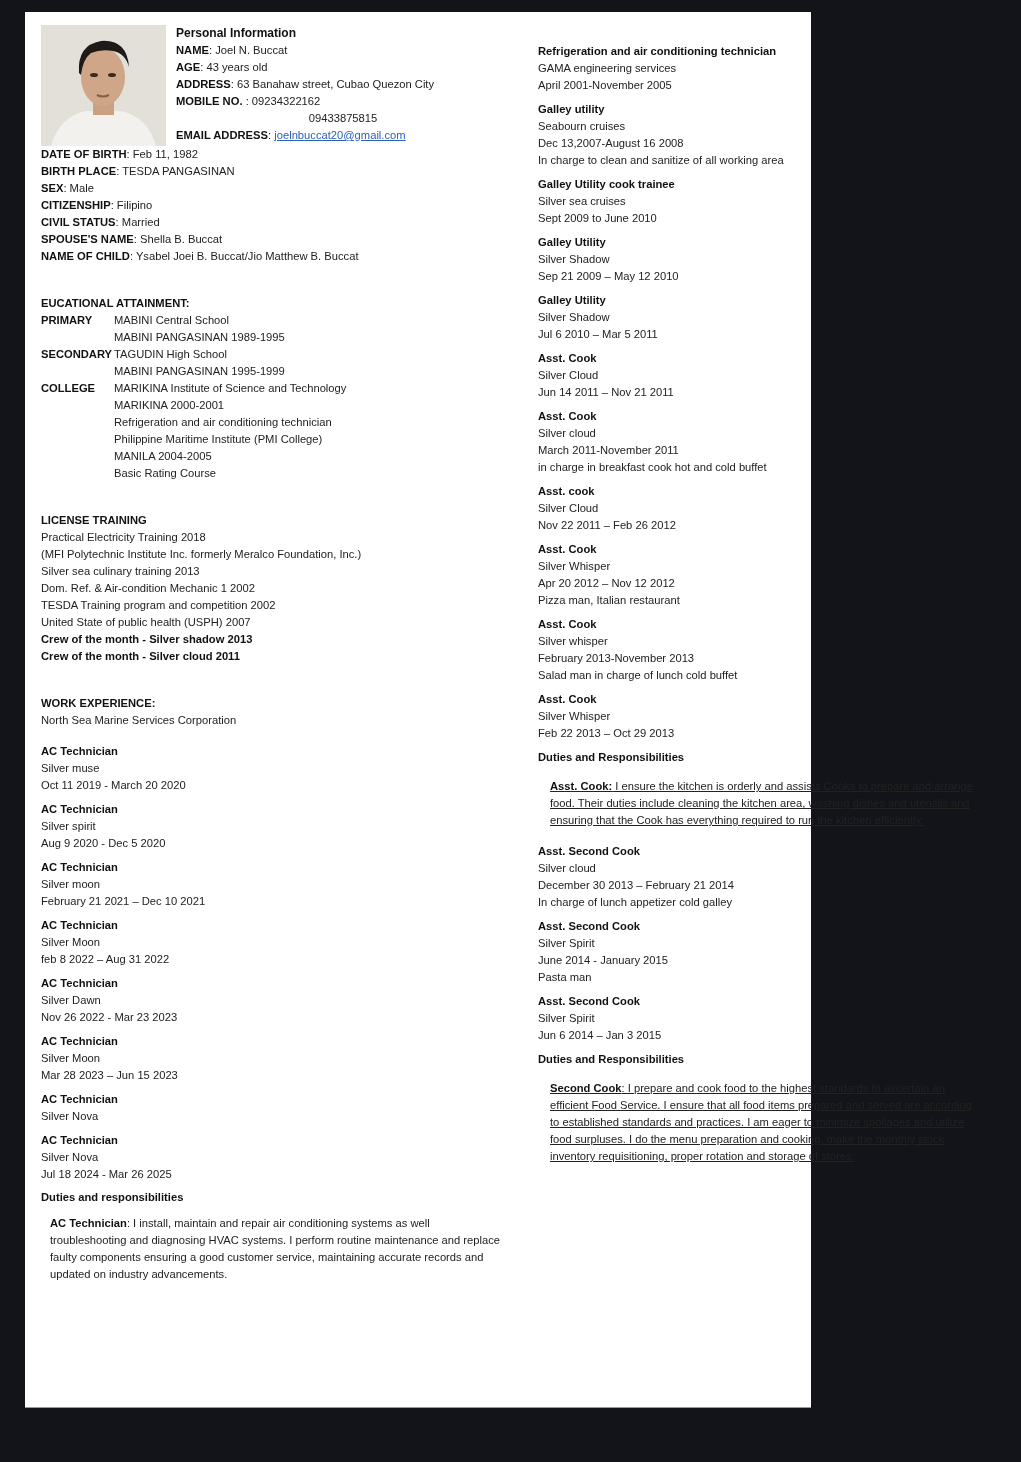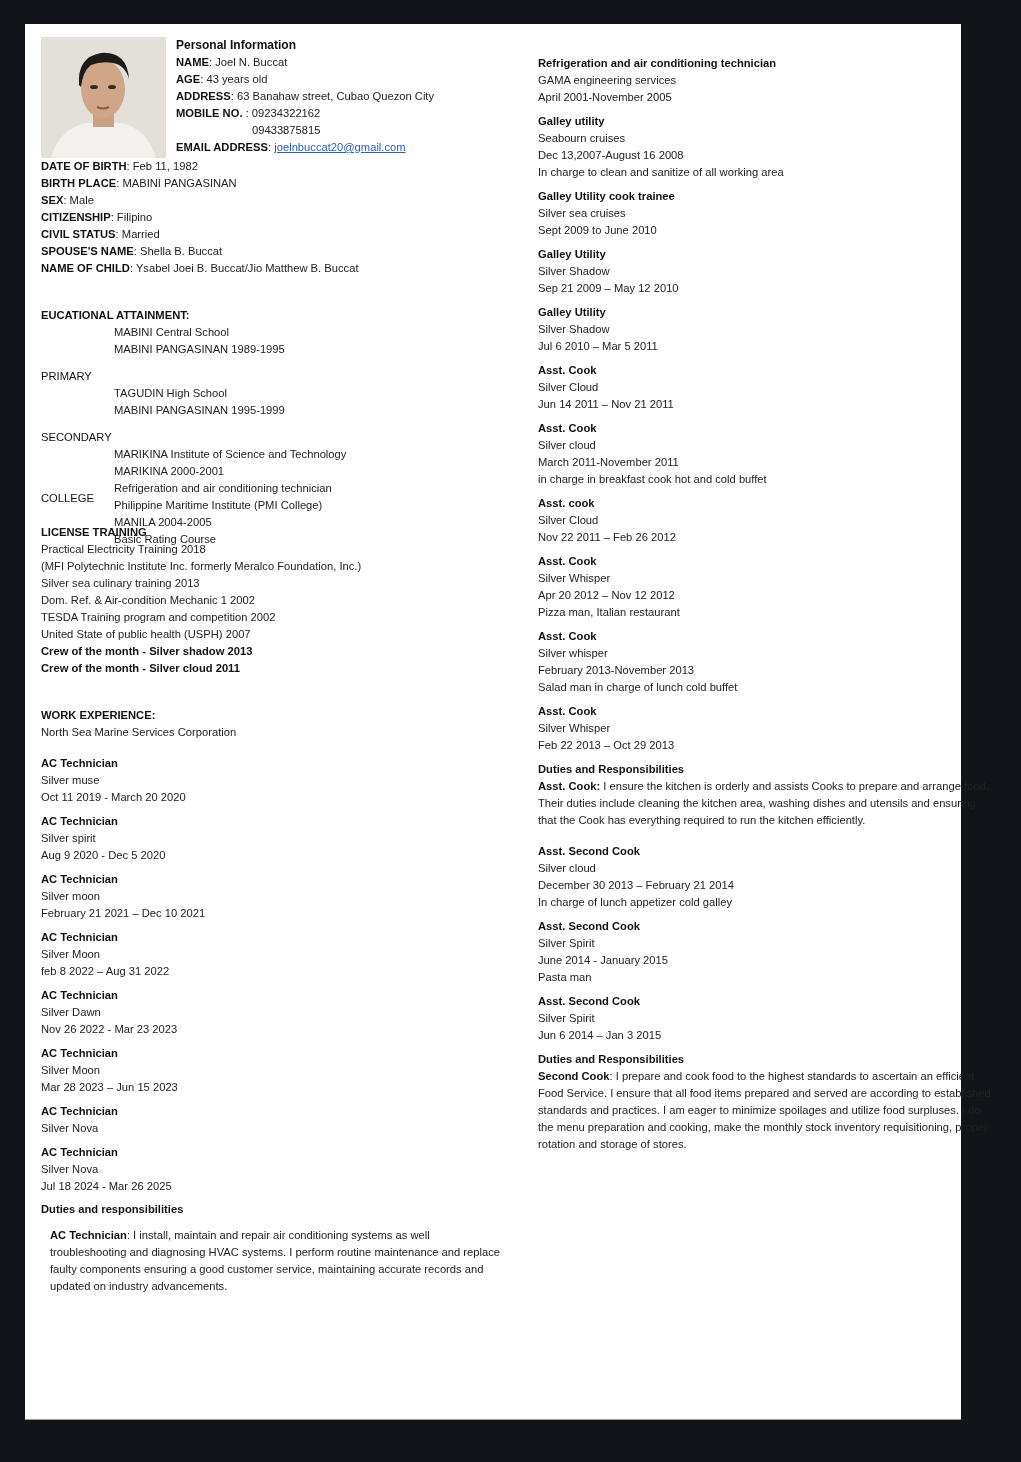--- a/index.html
+++ b/index.html
@@ -6,22 +6,22 @@
   body {
     width: 1021px; height: 1462px;
     background: #121419;
     position: relative;
     overflow: hidden;
     font-family: "Liberation Sans", "DejaVu Sans", sans-serif;
     color: #222;
   }
   .page {
     position: absolute;
-    left: 25px; top: 24px;
-    width: 936px; height: 1395px;
+    left: 25px; top: 12px;
+    width: 786px; height: 1395px;
     background: #ffffff;
     box-shadow: 0 1px 0 #9a9a9a;
   }
   .col-left {
     position: absolute; left: 16px; top: 13px; width: 470px;
     font-size: 11.2px; line-height: 17px;
   }
   .col-right {
     position: absolute; left: 513px; top: 31px; width: 455px;
     font-size: 11.2px; line-height: 17px;
@@ -31,36 +31,36 @@
     position: absolute; left: 0; top: 0;
     width: 125px; height: 121px;
     background: linear-gradient(180deg, #e6e3de 0%, #ddd9d3 100%);
     overflow: hidden;
   }
   .photo svg { display: block; }
   .pinfo {
     position: absolute; left: 135px; top: 0;
   }
   .pinfo .hdr { font-size: 12px; }
-  .pinfo .indent { padding-left: 76px; }
+  .pinfo .indent { padding-left: 76px; text-align: center; }
   .email { color: #2b5fb8; text-decoration: underline; cursor: pointer; }
   .pdetails { position: absolute; left: 0; top: 121px; }
   .edu { position: absolute; left: 0; top: 270px; }
   .edu .row { display: flex; }
-  .edu .lbl { width: 73px; font-weight: normal; color: #111; flex-shrink: 0; margin-top: 44px; }
+  .edu .lbl { width: 73px; font-weight: bold; color: #111; flex-shrink: 0; }
   .edu .val { }
   .lic { position: absolute; left: 0; top: 487px; }
   .work { position: absolute; left: 0; top: 670px; }
   .job { margin-top: 7px; }
   .job:first-child { margin-top: 0; }
   .duties { margin-top: 6px; }
   .duties p { margin: 9px; }
   .rjob { margin-bottom: 7px; }
   .rduties { margin-bottom: 14px; }
-  .rduties p { margin: 0; }
+  .rduties p { margin: 12px; text-decoration: underline; }
 </style>
 </head>
 <body>
 
 <div class="page">
 
   <div class="col-left">
 
     <div class="photo">
       <svg width="125" height="121" viewBox="0 0 125 121">
@@ -80,21 +80,21 @@
       <div><b>NAME</b>: <span>Joel N. Buccat</span></div>
       <div><b>AGE</b>: <span>43 years old</span></div>
       <div><b>ADDRESS</b>: <span>63 Banahaw street, Cubao Quezon City</span></div>
       <div><b>MOBILE NO. </b>: <span>09234322162</span></div>
       <div class="indent">09433875815</div>
       <div><b>EMAIL ADDRESS</b>: <span class="email">joelnbuccat20@gmail.com</span></div>
     </div>
 
     <div class="pdetails">
       <div><b>DATE OF BIRTH</b>: <span>Feb 11, 1982</span></div>
-      <div><b>BIRTH PLACE</b>: <span>MABINI PANGASINAN</span></div>
+      <div><b>BIRTH PLACE</b>: <span>TESDA PANGASINAN</span></div>
       <div><b>SEX</b>: <span>Male</span></div>
       <div><b>CITIZENSHIP</b>: <span>Filipino</span></div>
       <div><b>CIVIL STATUS</b>: <span>Married</span></div>
       <div><b>SPOUSE'S NAME</b>: <span>Shella B. Buccat</span></div>
       <div><b>NAME OF CHILD</b>: <span>Ysabel Joei B. Buccat/Jio Matthew B. Buccat</span></div>
     </div>
 
     <div class="edu">
       <div class="b">EUCATIONAL ATTAINMENT:</div>
       <div class="row">

